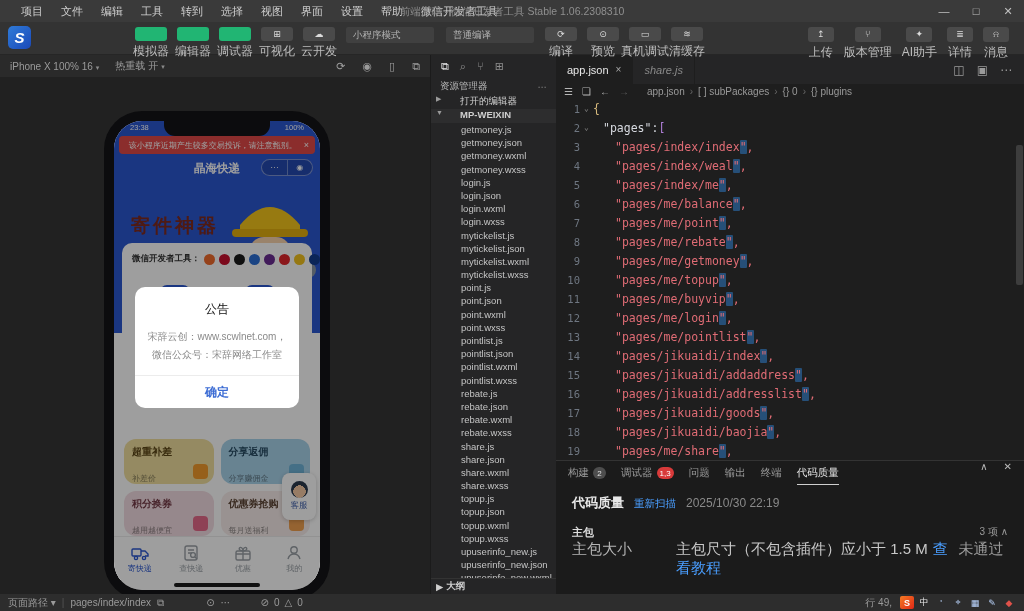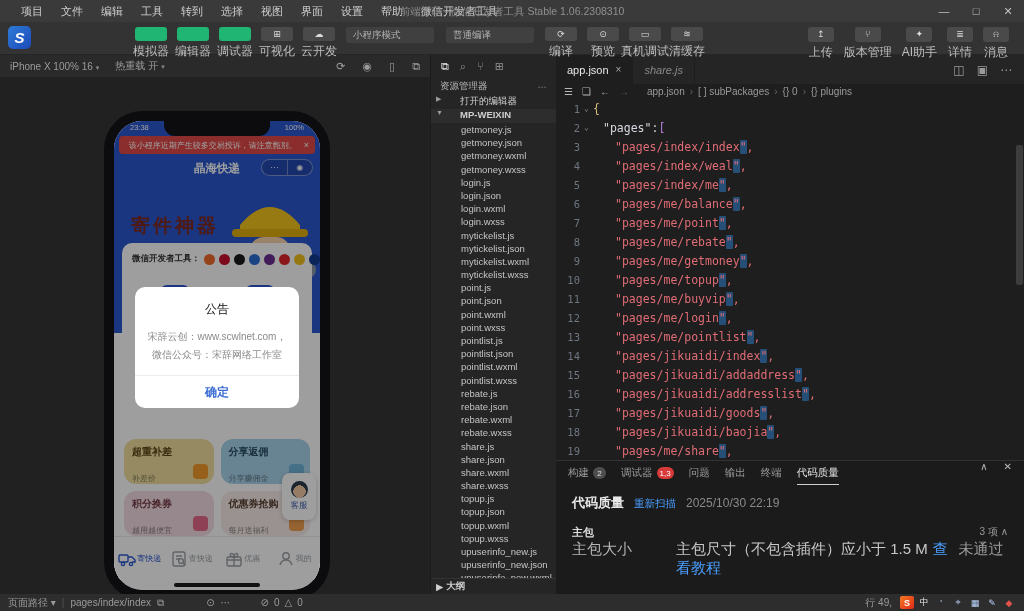--- a/index.html
+++ b/index.html
@@ -61,21 +61,21 @@
   .feat .s{font-size:8px;color:rgba(0,0,0,.45);margin-top:14px}
   .feat .ic{position:absolute;right:6px;bottom:5px;width:15px;height:15px;border-radius:4px}
   .feat:nth-child(1){background:#f0df9f}.feat:nth-child(1) .t{color:#5d4718}.feat:nth-child(1) .ic{background:#f39b2d}
   .feat:nth-child(2){background:#a9d3ea}.feat:nth-child(2) .t{color:#274b63}.feat:nth-child(2) .ic{background:#6fb4d8}
   .feat:nth-child(3){background:#f3dce2}.feat:nth-child(3) .t{color:#743b47}.feat:nth-child(3) .ic{background:#e66a8a}
   .feat:nth-child(4){background:#f7ecea}.feat:nth-child(4) .t{color:#5d4535}.feat:nth-child(4) .ic{background:#f0a050}
   .kefu{position:absolute;right:4px;top:352px;width:34px;height:47px;background:#fff;border-radius:8px;z-index:2;display:flex;flex-direction:column;align-items:center;justify-content:center;gap:2px;box-shadow:0 1px 4px rgba(0,0,0,.2)}
   .kefu .av{width:17px;height:17px;border-radius:50%;background:radial-gradient(circle at 50% 62%, #f4c9a3 0 46%, #2c3a4d 47%)}
   .kefu .kl{font-size:8.5px;color:#4a68b0}
   .mp-tabbar{position:absolute;bottom:10px;left:0;right:0;height:44px;background:#fff;border-top:1px solid #ececec;display:flex;z-index:1}
-  .tab-item{flex:1;display:flex;flex-direction:row;align-items:center;justify-content:center;gap:1px;font-size:8px;color:#9aa0a6}
+  .tab-item{flex:1;display:flex;flex-direction:column;align-items:center;justify-content:center;gap:1px;font-size:8px;color:#9aa0a6}
   .tab-item.on{color:#2b57d0}
   .mp-home{position:absolute;bottom:3px;left:50%;transform:translateX(-50%);width:86px;height:4px;border-radius:2px;background:#111;z-index:25}
   .mp-overlay{position:absolute;inset:0;background:rgba(0,0,0,.38);z-index:10}
   .mp-modal{position:absolute;left:50%;transform:translateX(-50%);top:166px;width:164px;background:#fff;border-radius:10px;z-index:20;text-align:center;padding-top:14px}
   .mp-modal .mt{font-size:12px;font-weight:normal;color:#111}
   .mp-modal .mb{font-size:10px;color:#8a8a8a;line-height:1.75;padding:10px 12px 12px}
   .mp-modal .mc{border-top:1px solid #ececec;line-height:32px;font-size:12px;color:#3c6cd4;font-weight:bold}
 
   
   .sidebar{position:absolute;left:430px;top:55px;width:126px;height:539px;background:#252526;border-left:1px solid #1b1b1b}

